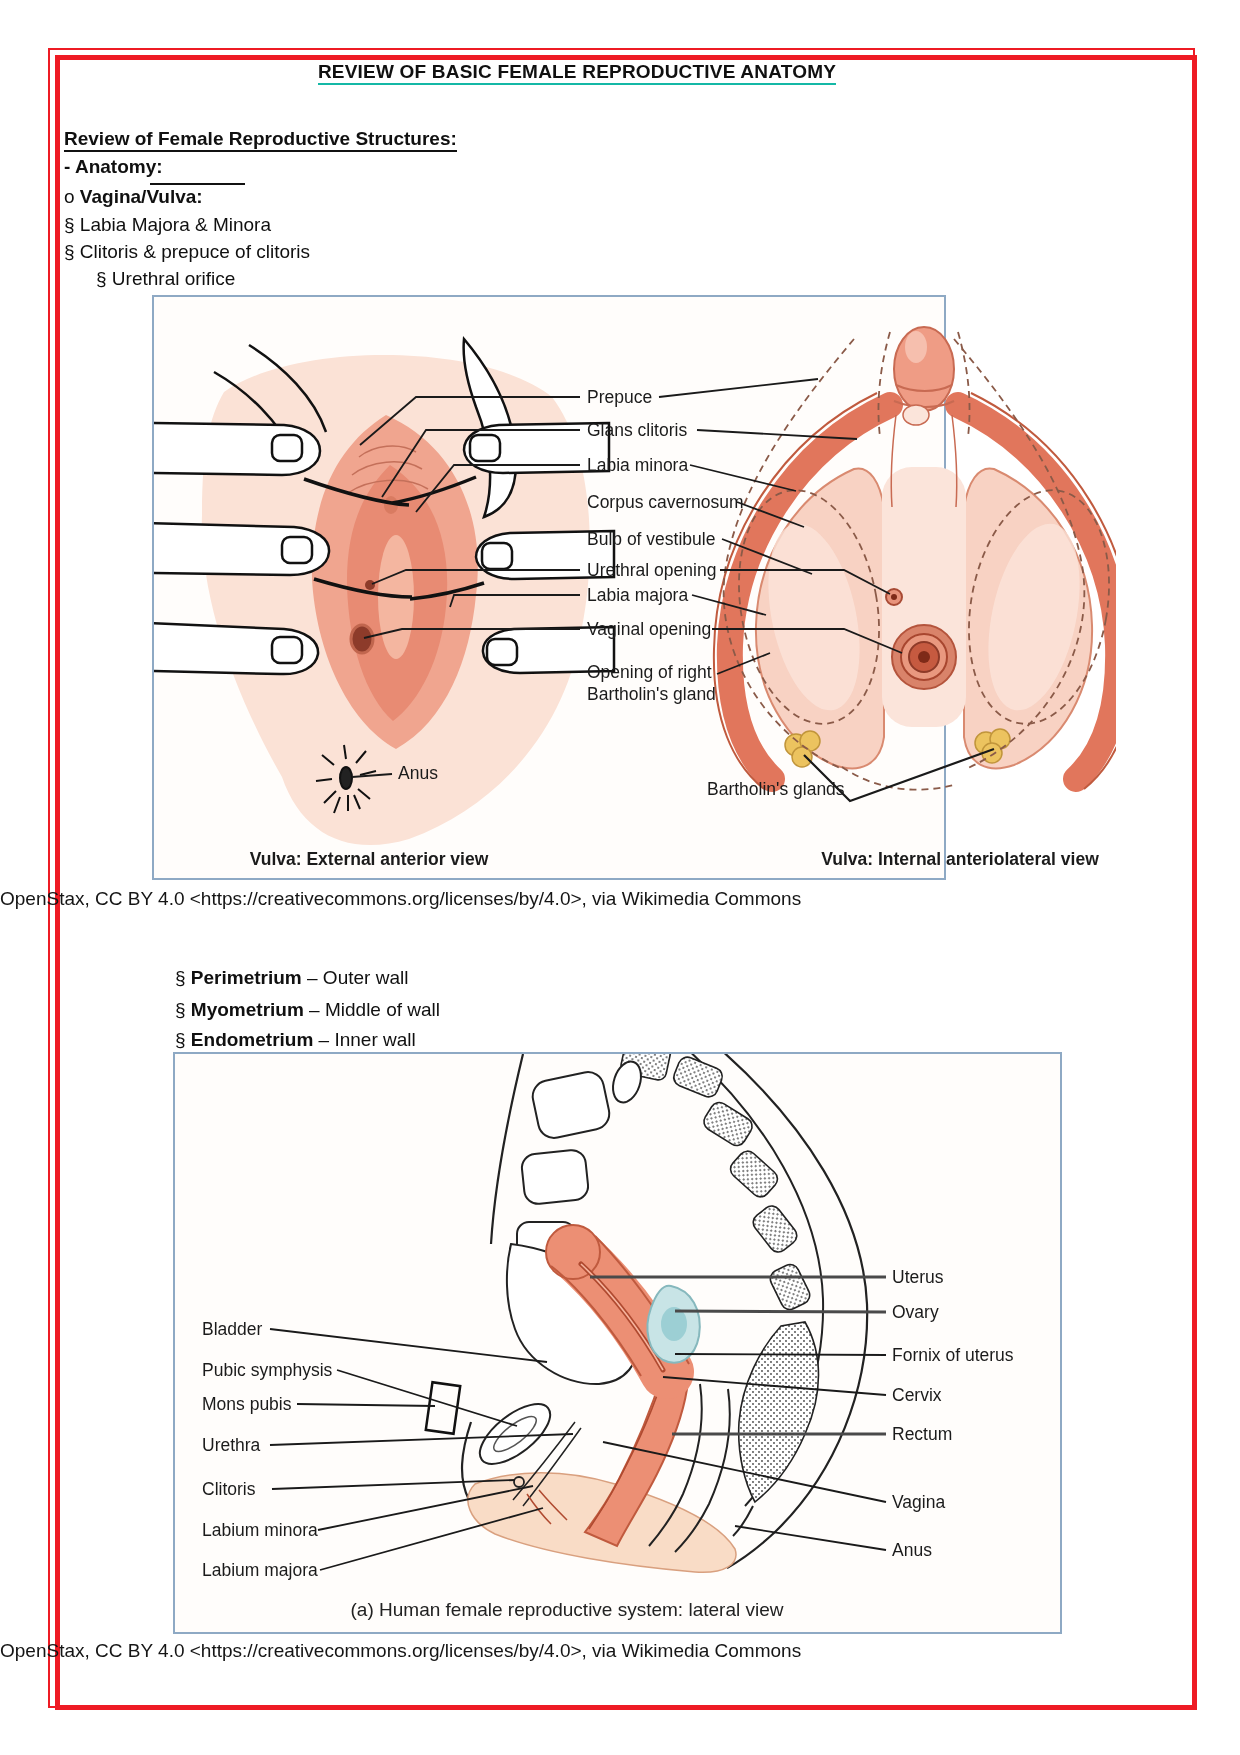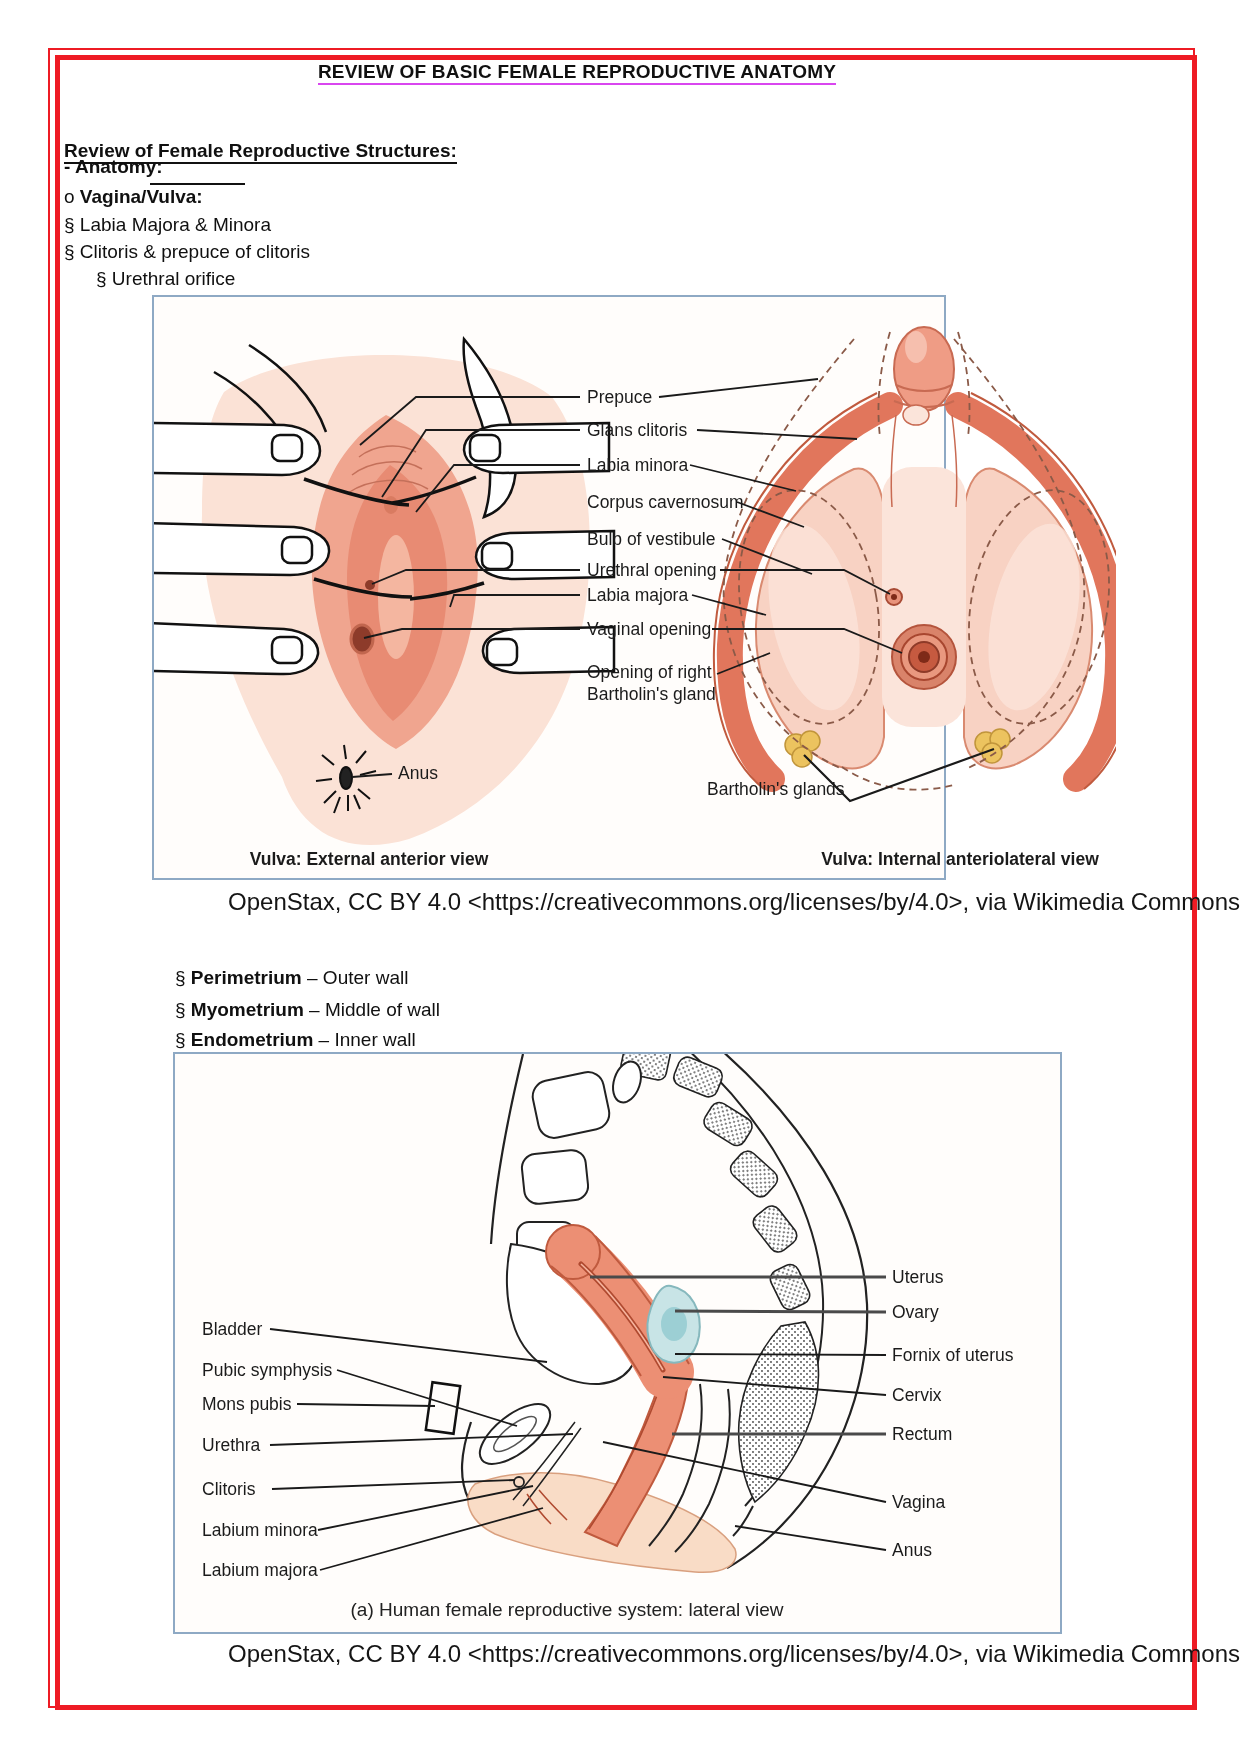--- a/index.html
+++ b/index.html
@@ -5,28 +5,28 @@
   html,body{margin:0;padding:0;background:#e8e8e8;}
   .page{position:relative;width:1240px;height:1755px;background:#ffffff;overflow:hidden;
         font-family:"Liberation Sans",sans-serif;color:#111;}
   .page-border-outer{position:absolute;left:48px;top:48px;width:1143px;height:1656px;
         border:2px solid var(--page-border-red);}
   .page-border-inner{position:absolute;left:55px;top:55px;width:1132px;height:1645px;
         border:5px solid var(--page-border-red);}
   .doc-text{position:absolute;font-size:19px;line-height:1.25;color:#101010;white-space:nowrap;}
   .b{font-weight:bold;}
   .title-row{left:57px;top:60px;width:1040px;text-align:center;}
-  .title-row span{font-weight:bold;border-bottom:2px solid #d946ef;padding-bottom:1px;letter-spacing:.2px;}
-  .heading-row{left:64px;top:127px;margin-top:12px;}
+  .title-row span{font-weight:bold;border-bottom:2px solid #14b8a6;padding-bottom:1px;letter-spacing:.2px;}
+  .heading-row{left:64px;top:127px;}
   .heading-row span{font-weight:bold;border-bottom:2px solid #111;padding-bottom:1px;}
   .underline-artifact{position:absolute;left:150px;top:183px;width:95px;height:0;border-top:2px solid #111;}
   .fig-frame{position:absolute;border:2px solid var(--figure-border-blue);background:#fffdfb;box-sizing:border-box;}
   #fig1{left:122px;top:295px;width:794px;height:585px;margin-left:30px;}
   #fig2{left:173px;top:1052px;width:889px;height:582px;}
-  .attr{position:absolute;left:0;width:1240px;text-align:right;font-size:24px;color:#151515;}
+  .attr{position:absolute;left:0;width:1240px;text-align:left;font-size:19px;color:#151515;}
   svg text{font-family:"Liberation Sans",sans-serif;font-size:17.5px;fill:#1b1b1b;}
   svg text.cap{font-weight:bold;text-anchor:middle;}
   svg text.cap2{font-size:19px;text-anchor:middle;fill:#222;}
 </style>
 </head>
 <body>
 
 <div class="page">
   <div class="page-border-outer"></div>
   <div class="page-border-inner"></div>

